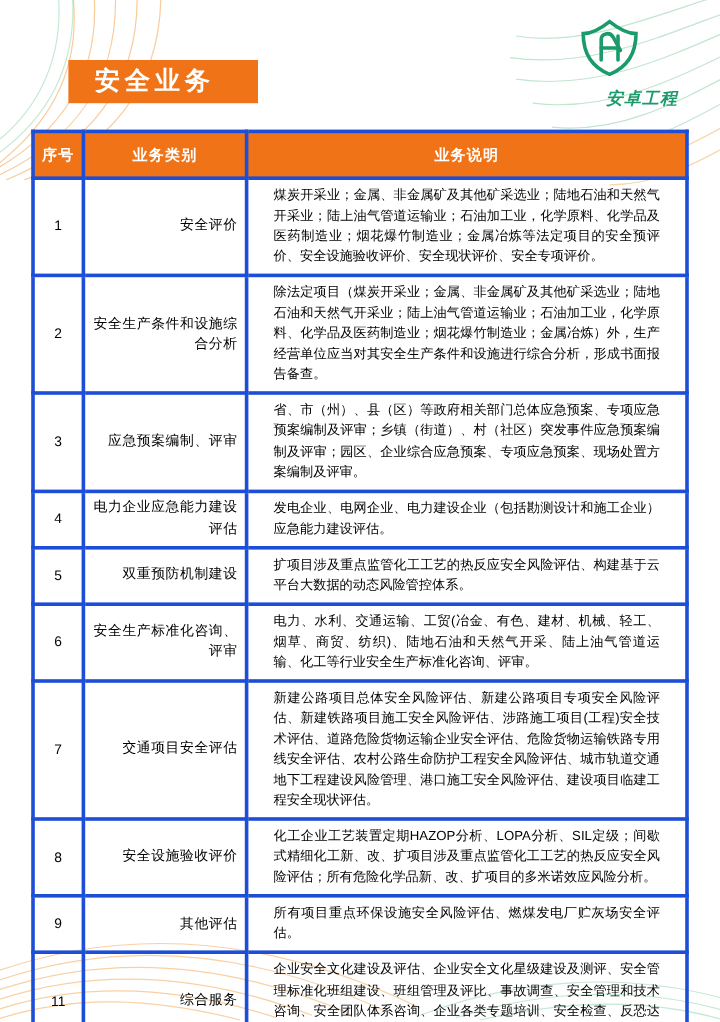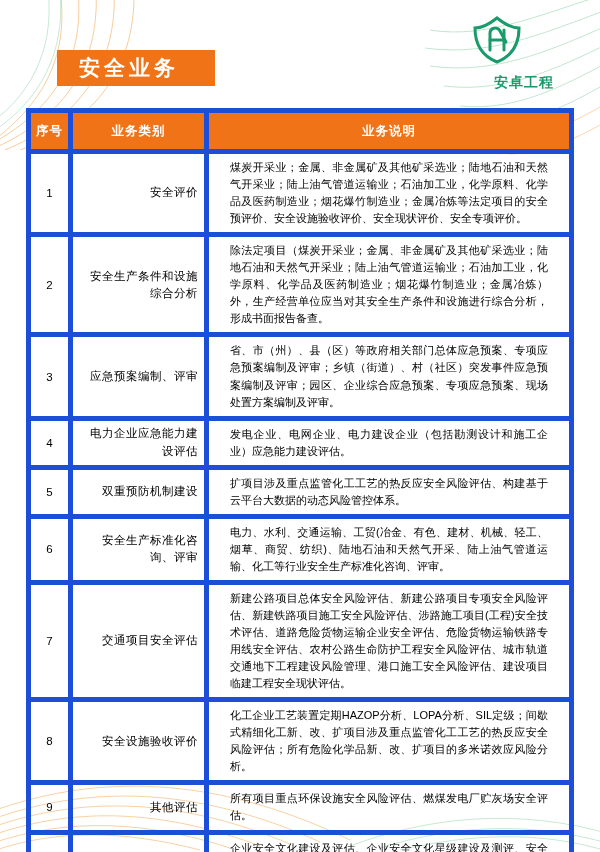--- a/index.html
+++ b/index.html
@@ -54,24 +54,25 @@
     background: #f07317;
     color: #ffffff;
     font-size: 21px;
     font-weight: bold;
     letter-spacing: 4px;
     padding: 7px 36px 8px 22px;
     line-height: 1;
   }
   .logo {
     position: absolute;
-    right: 12px;
+    right: 1px;
     top: -28px;
     width: 118px;
     height: 76px;
+    font-style: italic;
   }
   .logo-mark {
     position: absolute;
     right: 34px;
     top: 0px;
     width: 54px;
     height: 48px;
   }
   .logo-text {
     position: absolute;
@@ -86,21 +87,21 @@
   
   table.main {
     position: absolute;
     top: 108px;
     left: 26px;
     width: 548px;
     border-collapse: collapse;
     table-layout: fixed;
   }
   table.main th, table.main td {
-    border: 5px solid #1d4ed8;
+    border: 3px solid #1d4ed8;
     vertical-align: middle;
   }
   table.main thead th {
     background: #f07317;
     color: #ffffff;
     font-size: 12.5px;
     font-weight: bold;
     height: 34px;
     text-align: center;
     letter-spacing: 1px;

